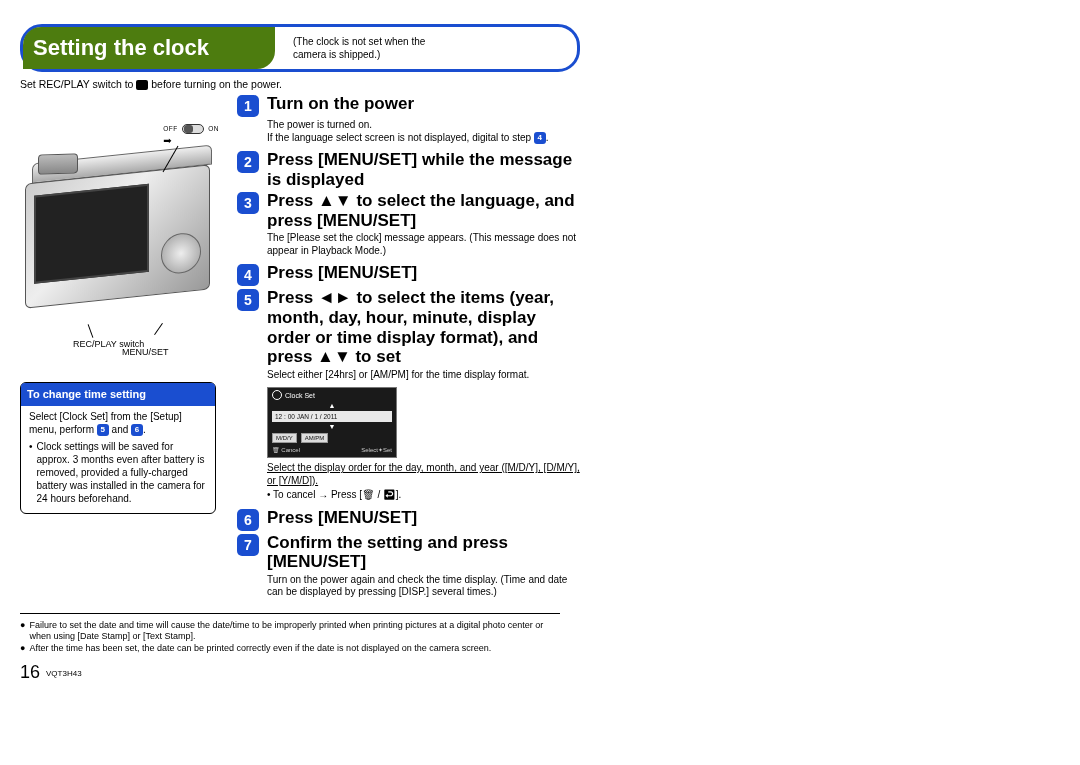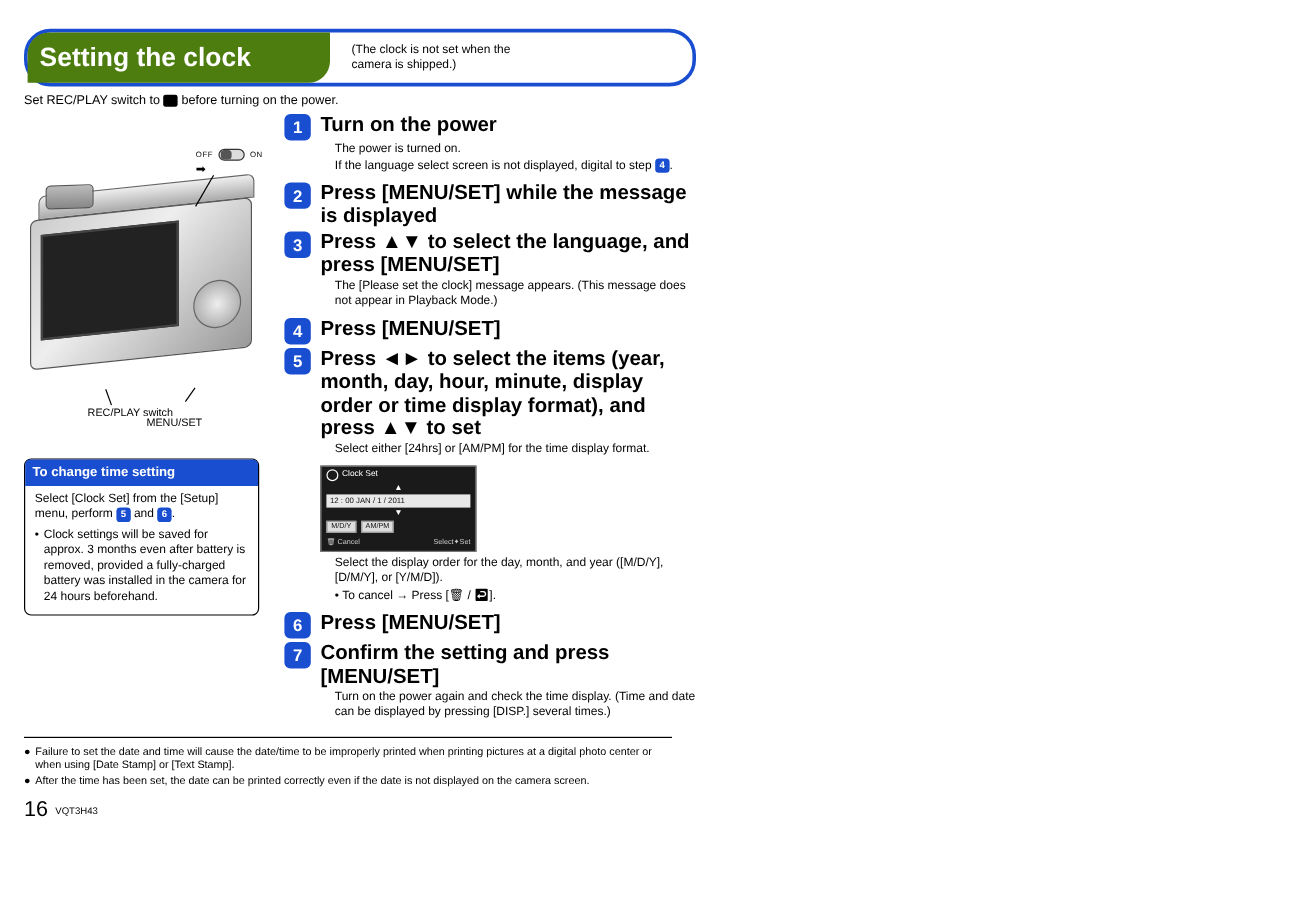--- a/index.html
+++ b/index.html
@@ -223,21 +223,21 @@
     margin-top:1px;
   }
   .step-title {
     font-size:17px;
     font-weight:bold;
     line-height:1.15;
   }
   .step-body {
     font-size:10px;
     line-height:1.25;
-    margin-left:42px;
+    margin-left:30px;
     margin-bottom:6px;
   }
   .clockset-ui {
     margin-left:30px;
     width:130px;
     border:1px solid #777;
     background:#1a1a1a;
     padding-bottom:3px;
     margin-top:2px;
     margin-bottom:4px;
@@ -378,21 +378,21 @@
         <div class="cs-arrows">▼</div>
         <div class="cs-row2">
           <span class="cs-btn">M/D/Y</span>
           <span class="cs-btn">AM/PM</span>
         </div>
         <div class="cs-foot">
           <span>🗑 <span>Cancel</span></span>
           <span><span>Select</span>✦<span>Set</span></span>
         </div>
       </div>
-      <div class="step-body" style="margin-top:0;">Select the display order for the day, month, and year ([M/D/Y], [D/M/Y], or [Y/M/D]).</div>
+      <div class="step-body" style="margin-top:0;text-decoration:underline;">Select the display order for the day, month, and year ([M/D/Y], [D/M/Y], or [Y/M/D]).</div>
       <div class="step-body" style="margin-top:-4px;">• <span>To cancel → Press [🗑 / ↩].</span></div>
 
       <div class="step">
         <div class="step-num">6</div>
         <div class="step-title">Press [MENU/SET]</div>
       </div>
 
       <div class="step">
         <div class="step-num">7</div>
         <div class="step-title">Confirm the setting and press [MENU/SET]</div>

